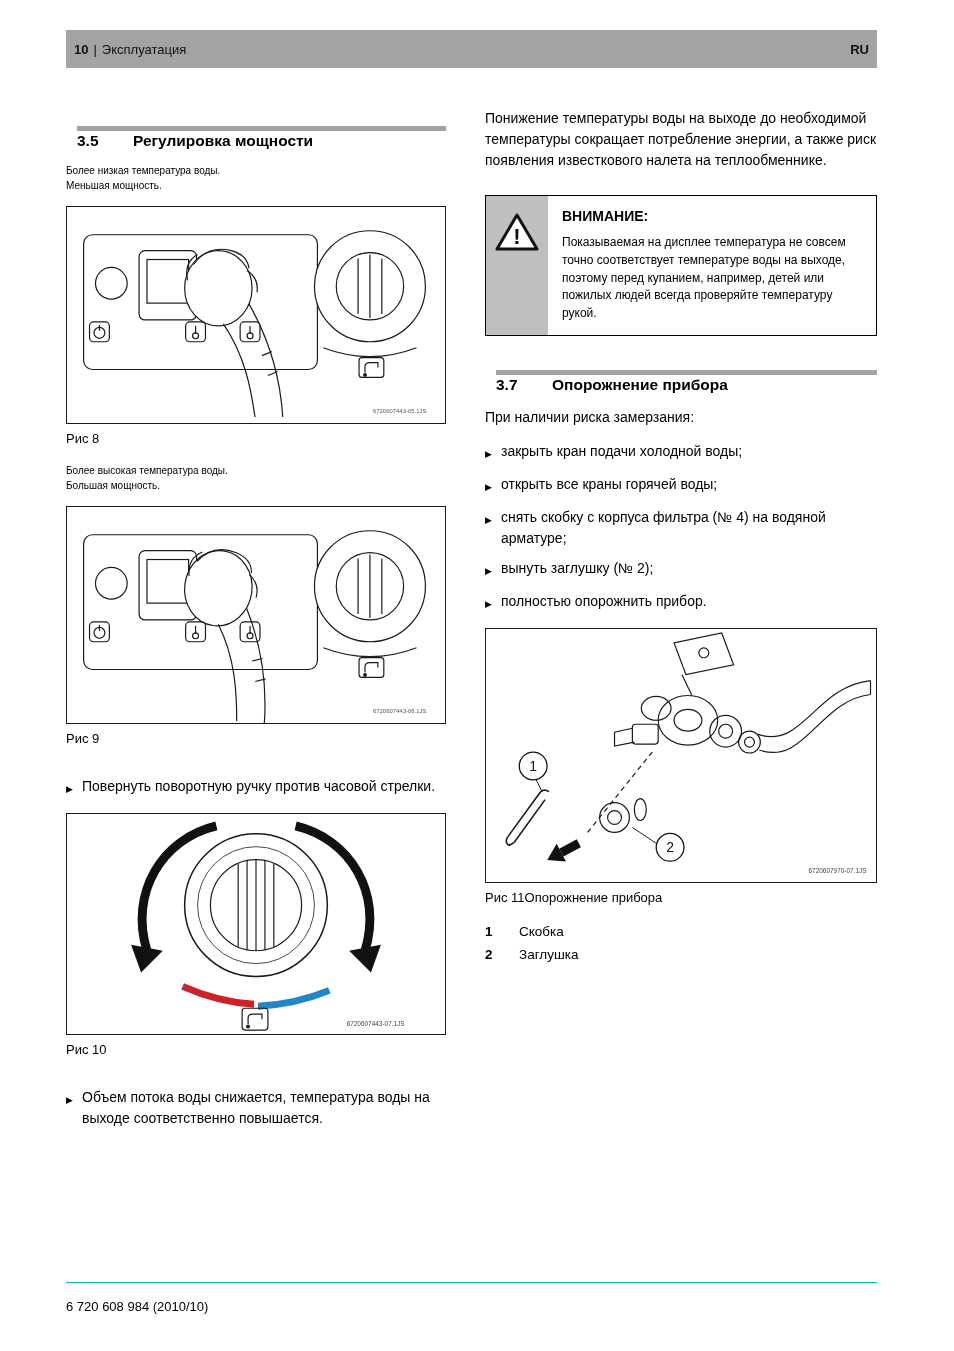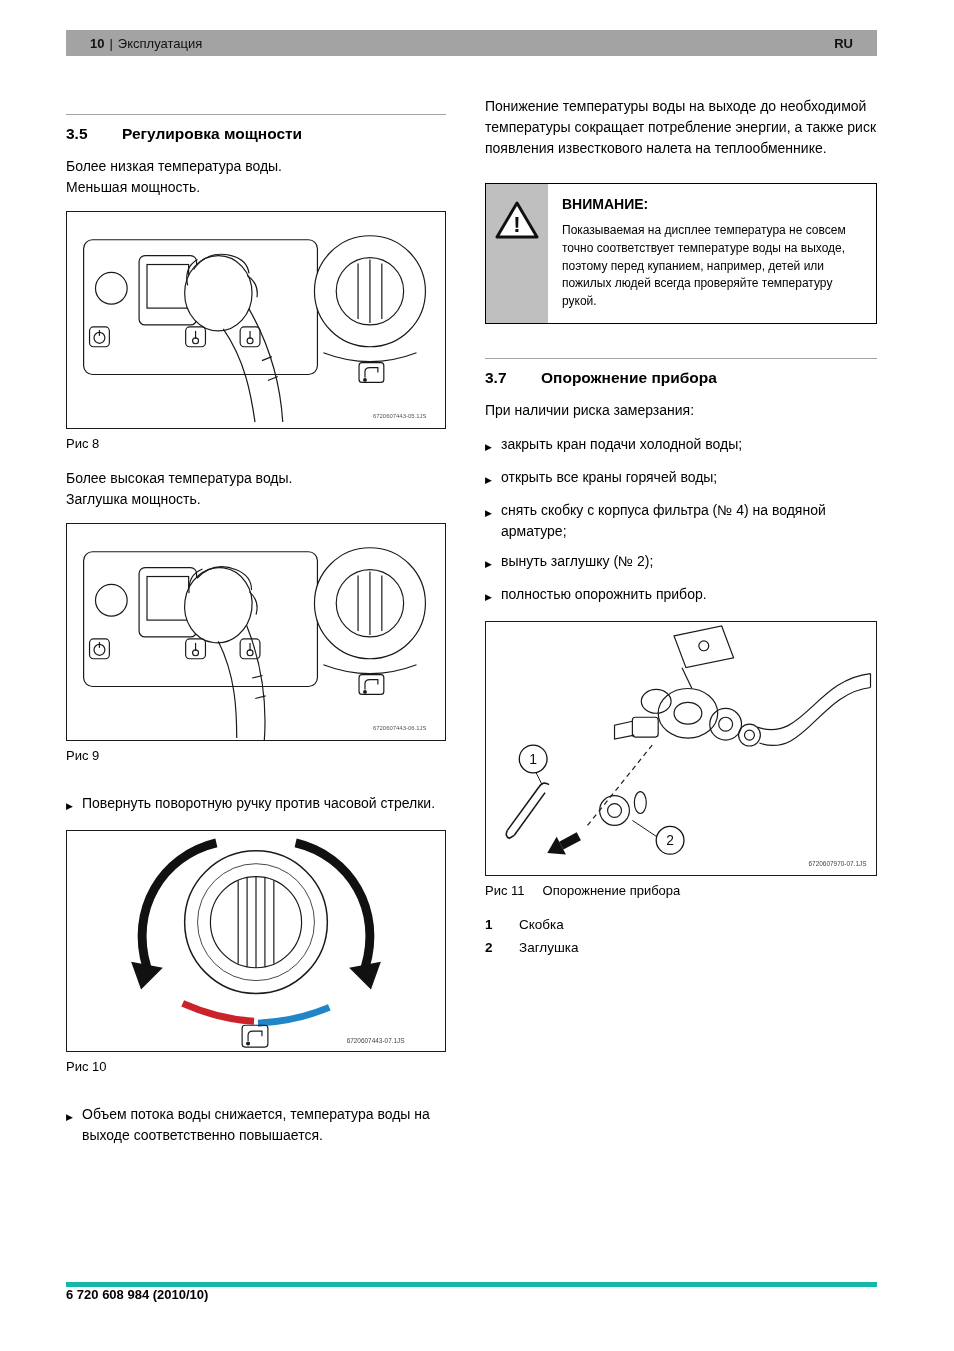--- a/index.html
+++ b/index.html
@@ -8,52 +8,52 @@
     position:relative;
     width:954px;height:1351px;
     background:#fff;color:#000;
     font-family:"Liberation Sans",sans-serif;
     padding:30px 77px 0 66px;
     overflow:hidden;
   }
   svg{font-family:inherit;display:block}
   
   .header-bar{
-    height:26px;background:#a3a3a3;
+    height:38px;background:#a3a3a3;
     display:flex;justify-content:space-between;align-items:center;
-    padding:0 24px;font-size:13px;color:#111;
+    padding:0 8px;font-size:13px;color:#111;
     margin-bottom:40px;
   }
   .hdr-num{font-weight:bold}
   .hdr-sep{margin:0 5px}
   .hdr-lang{font-weight:bold}
   
   .columns{display:flex;justify-content:space-between}
   .col-left{width:380px}
   .col-right{width:392px}
   
   .sec-head{
-    border-top:1px solid #a3a3a3;
-    padding-top:9px;margin:0 0 13px 0;
+    border-top:5px solid #a3a3a3;
+    margin:0 0 13px 11px;
     display:flex;font-size:15.5px;font-weight:bold;line-height:1.25;
   }
   .sec-head.first{margin-top:18px}
   .sec-num{width:56px;flex:0 0 56px}
   
-  .line{margin:0;font-size:14px;line-height:1.5}
+  .line{margin:0;font-size:10px;line-height:1.5}
   .para{margin:0 0 24px 0;font-size:14px;line-height:1.5}
   .intro-line{margin:0 0 13px 0;font-size:14px;line-height:1.5}
   
   .figure{border:1px solid #1a1a1a;background:#fff;margin-top:13px}
   .fig-panel{height:218px}
   .fig-flow{height:222px}
   .fig-drain{height:255px}
   .caption{font-size:13px;margin:7px 0 17px 0}
   .caption.wide-after{margin-bottom:30px}
-  .caption-2col{display:flex;gap:18px}
+  .caption-2col{display:flex;}
   
   .bullet{display:flex;margin:0 0 9px 0;font-size:14px;line-height:1.5}
   .bullet-marker{flex:0 0 16px;padding-top:1px}
   .bullet-marker::before{content:"▶";font-size:9px;line-height:21px;color:#000}
   .bullet-body{flex:1}
   .bullet .detail{margin-top:0}
   .bullet.block-gap{margin-top:20px}
   
   .warning{
     display:flex;border:1px solid #000;margin:0 0 34px 0;min-height:140px;
@@ -66,21 +66,21 @@
   .warning-content{flex:1;padding:12px 14px 12px 14px}
   .warning-title{font-weight:bold;font-size:14px;margin-bottom:10px}
   .warning-body{font-size:12px;line-height:1.48}
   
   .legend{margin-top:6px}
   .legend-row{display:flex;font-size:13.5px;line-height:1.45;margin-bottom:3px}
   .legend-num{flex:0 0 34px;font-weight:bold}
   
   .page-footer{
     position:absolute;left:66px;right:77px;top:1282px;
-    border-top:5px solid #14b8a6;padding-top:0;font-size:13px;font-weight:bold;
+    border-top:1px solid #14b8a6;padding-top:16px;font-size:13px;
   }
 </style>
 </head>
 <body>
 
 <div class="page">
 
   <header class="header-bar">
     <div>
       <span class="hdr-num">10</span><span class="hdr-sep">|</span><span class="hdr-chapter">Эксплуатация</span>
@@ -147,21 +147,21 @@
               <path d="M300 167 v-6 q0 -4 5 -4 h8 v5"></path>
               <circle cx="300" cy="169.5" r="1.3" fill="#1a1a1a"></circle>
             </g>
           </g>
           <text x="362" y="208" text-anchor="end" font-size="6" fill="#555">6720607443-05.1JS</text>
         </svg>
       </div>
       <div class="caption">Рис 8</div>
 
       <p class="line">Более высокая температура воды.</p>
-      <p class="line">Заглушка мощность.</p>
+      <p class="line">Большая мощность.</p>
 
       <div class="figure fig-panel">
         <svg viewBox="0 0 380 218" width="100%" height="100%" preserveAspectRatio="xMidYMid meet">
           <g fill="none" stroke="#1a1a1a" stroke-width="1.2">
             <rect x="16" y="28" width="236" height="136" rx="9"></rect>
             <circle cx="44" cy="77" r="16"></circle>
             <g>
               <rect x="72" y="44" width="58" height="70" rx="6"></rect>
               <rect x="80" y="53" width="42" height="44"></rect>
             </g>

